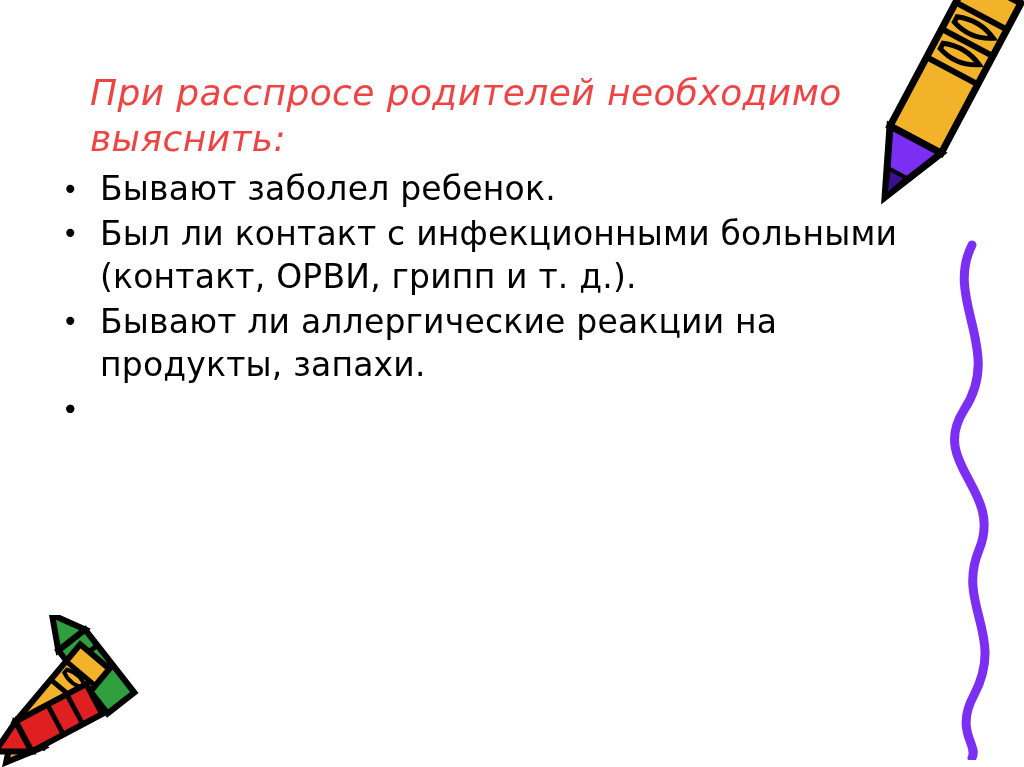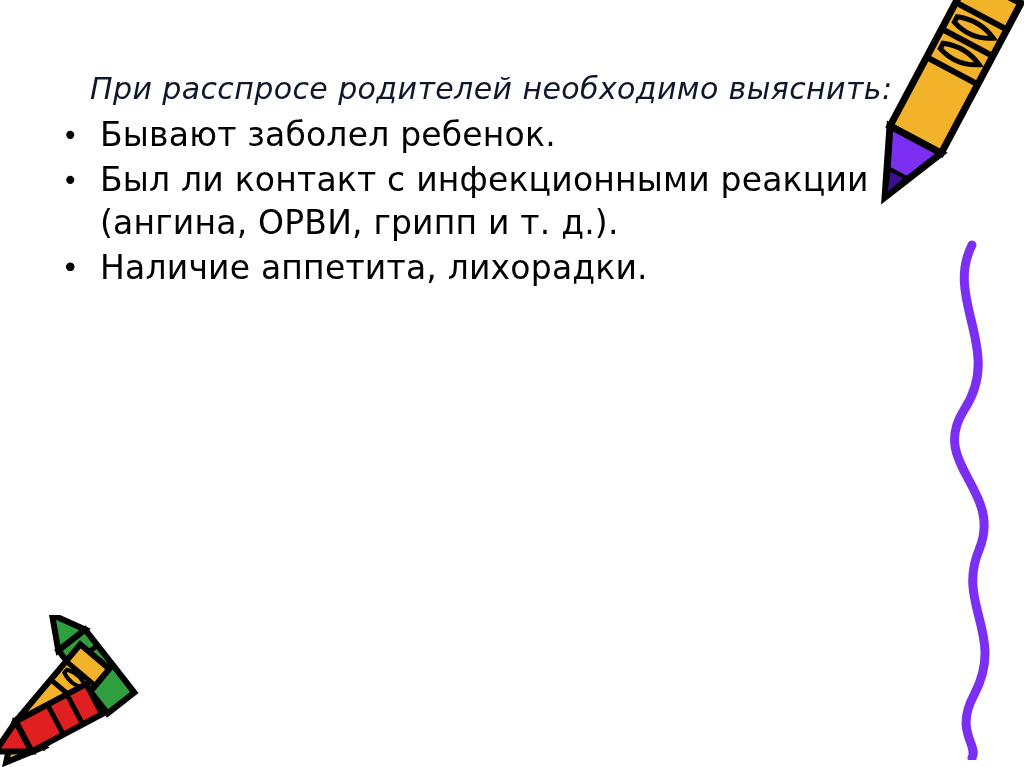--- a/index.html
+++ b/index.html
@@ -20,23 +20,23 @@
   .content {
     position: absolute;
     left: 52px;
     top: 70px;
     width: 890px;
   }
 
   .heading {
     font-family: "DejaVu Sans", sans-serif;
     font-style: italic;
-    font-size: 30px;
+    font-size: 36px;
     line-height: 1.28;
-    color: #0f172a;
+    color: #ef4444;
     margin: 0 0 6px 0;
     padding-left: 38px;
     letter-spacing: 0.4px;
   }
 
   ul.bullets {
     list-style: none;
     margin: 0;
     padding: 0;
   }
@@ -120,28 +120,28 @@
 
   <div class="content">
     <p class="heading">При расспросе родителей необходимо выяснить:</p>
     <ul class="bullets">
       <li>
         <span class="dot">•</span>
         <span>Бывают заболел ребенок.</span>
       </li>
       <li>
         <span class="dot">•</span>
-        <span>Был ли контакт с инфекционными реакции (ангина, ОРВИ, грипп и т. д.).</span>
+        <span>Был ли контакт с инфекционными больными (контакт, ОРВИ, грипп и т. д.).</span>
+      </li>
+      <li>
+        <span class="dot">•</span>
+        <span>Бывают ли аллергические реакции на продукты, запахи.</span>
       </li>
       <li>
         <span class="dot">•</span>
       </li>
       <li>
         <span class="dot">•</span>
       </li>
-      <li>
-        <span class="dot">•</span>
-        <span>Наличие аппетита, лихорадки.</span>
-      </li>
     </ul>
   </div>
 
 </div>
 
 </body></html>

